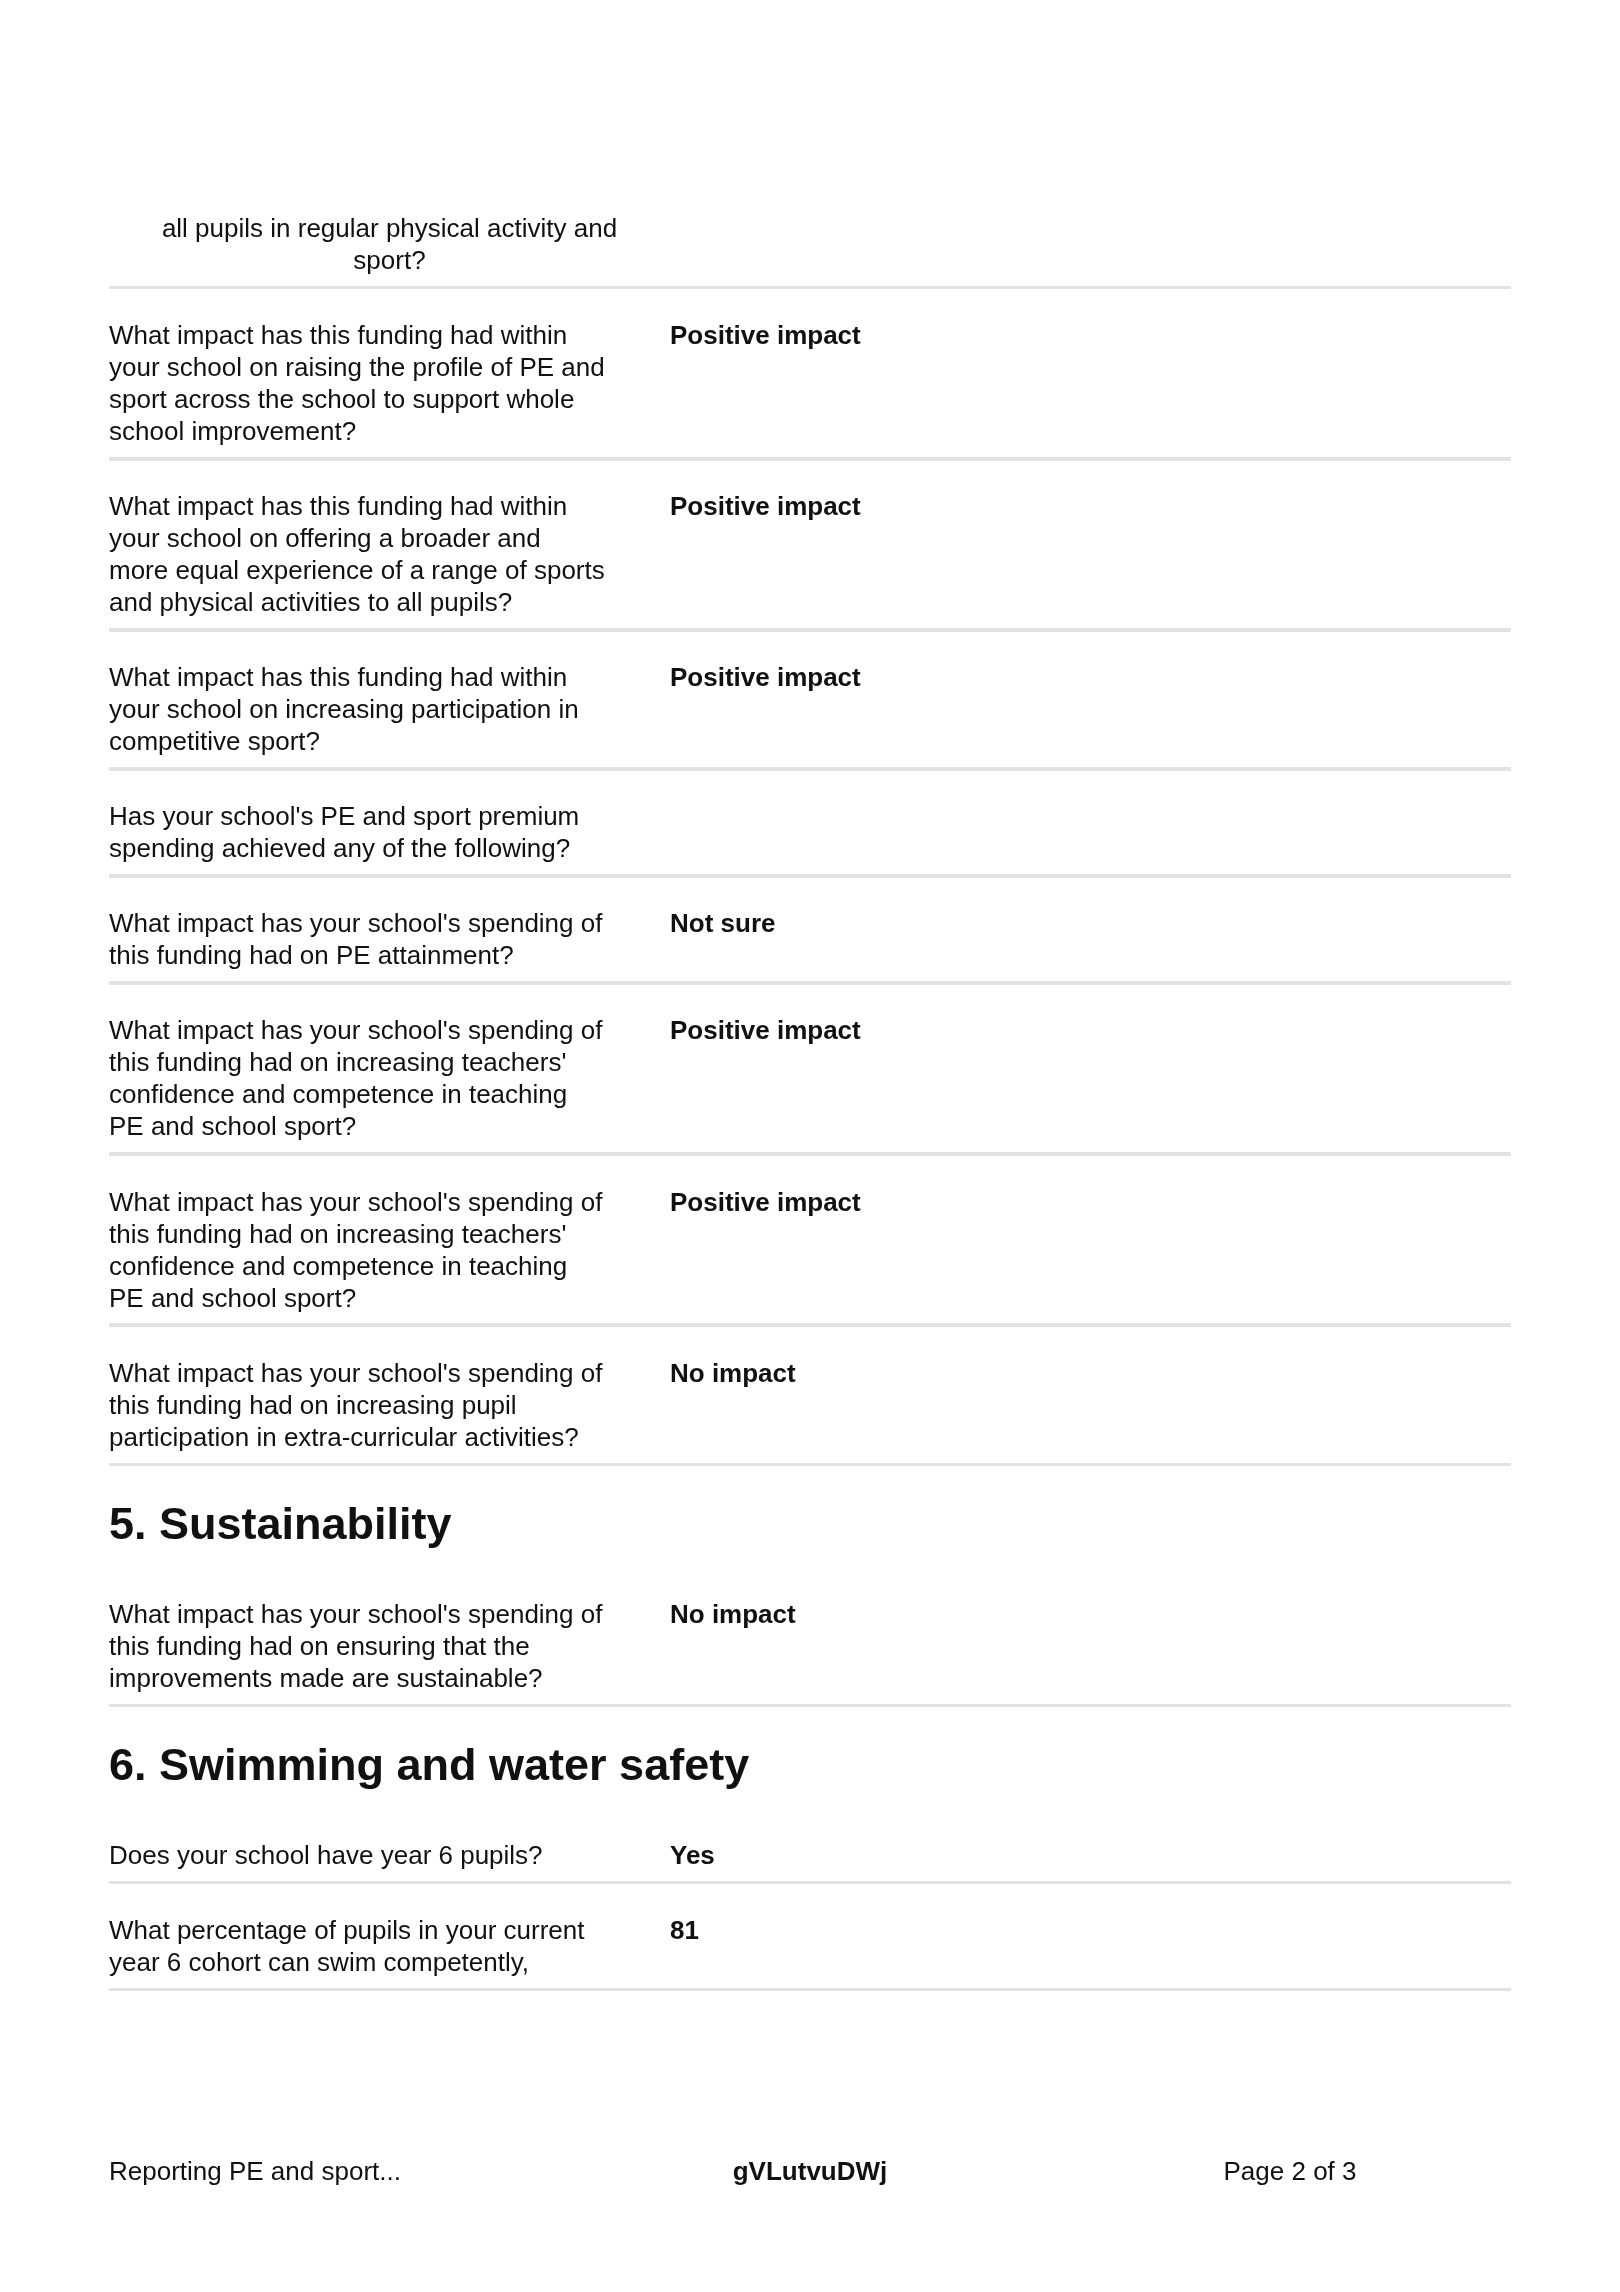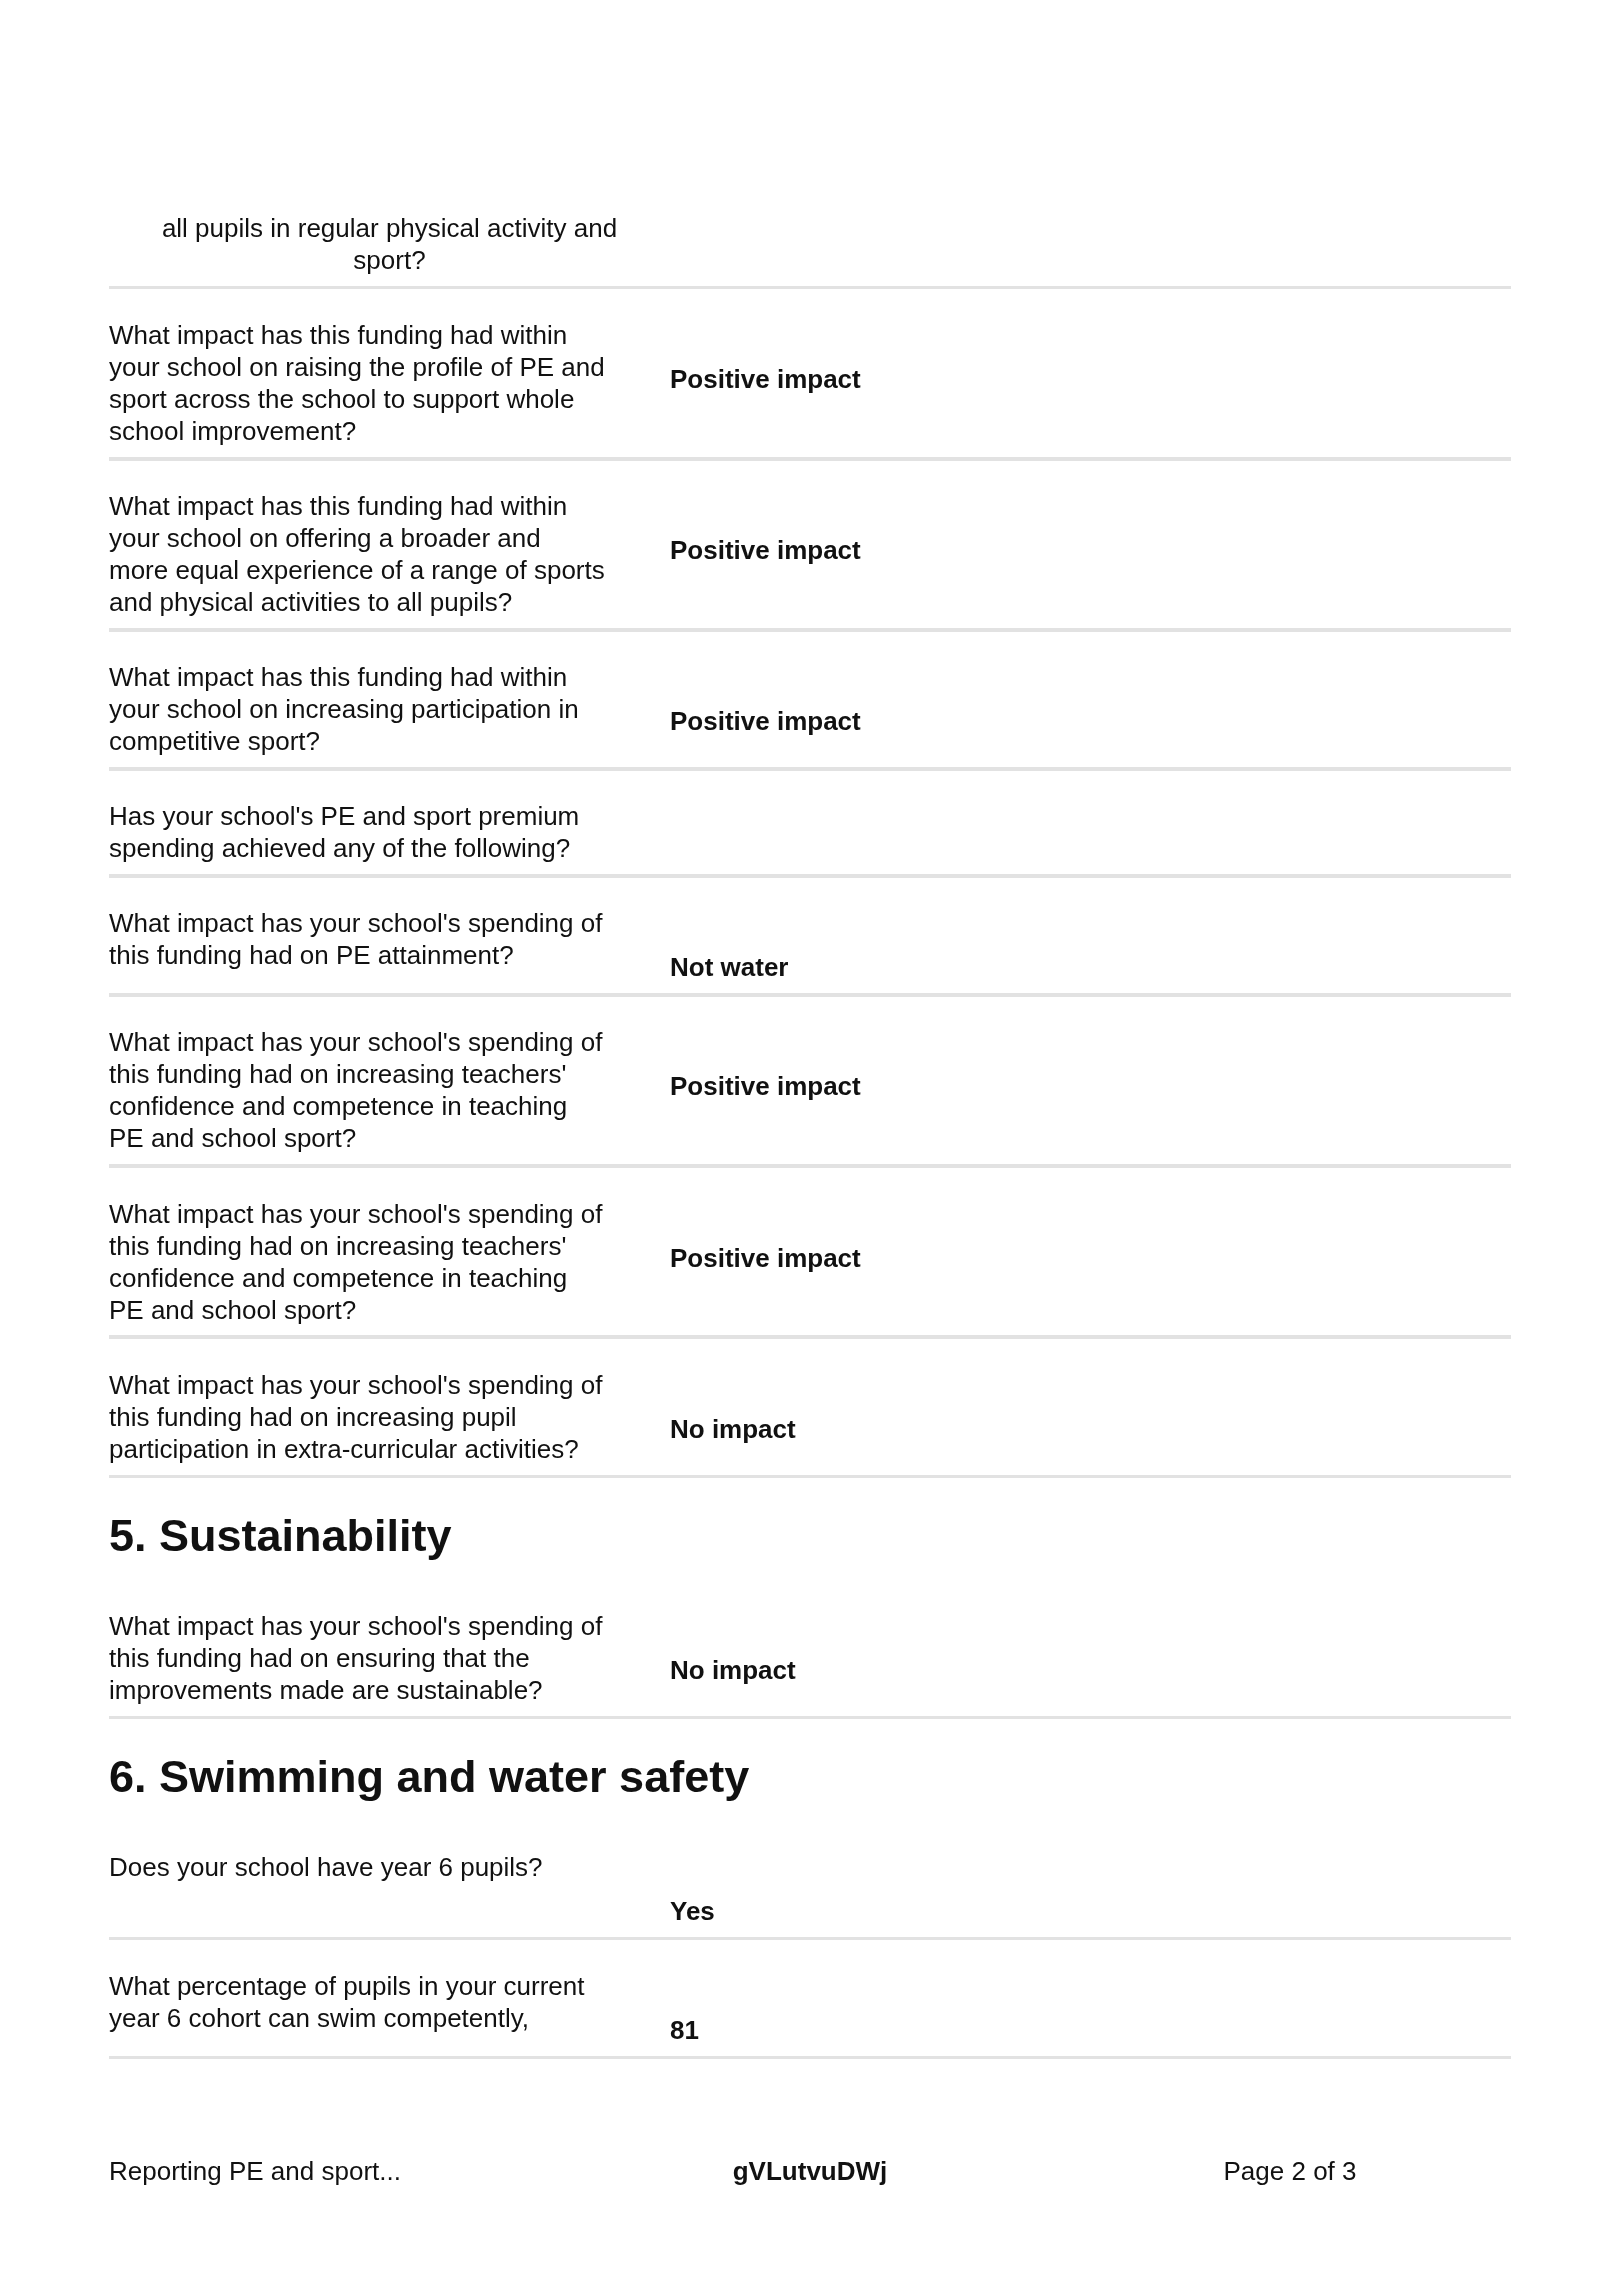--- a/index.html
+++ b/index.html
@@ -34,21 +34,20 @@
     line-height: 32px;
     font-weight: 400;
     white-space: pre-line;
   }
   .a-text {
     flex: 1;
     font-size: 26px;
     line-height: 32px;
     font-weight: 700;
     white-space: pre-line;
-    margin-top: 44px;
   }
   .divider {
     height: 3.6px;
     background: #e2e2e2;
   }
   .section-heading {
     margin: 32px 0 18px 0;
     font-size: 45px;
     line-height: 52px;
     font-weight: 700;
@@ -110,21 +109,21 @@
 
   <div class="qa-row">
     <div class="q-text">Has your school's PE and sport premium
 spending achieved any of the following?</div>
   </div>
   <div class="divider"></div>
 
   <div class="qa-row">
     <div class="q-text">What impact has your school's spending of
 this funding had on PE attainment?</div>
-    <div class="a-text">Not water</div>
+    <div class="a-text">Not sure</div>
   </div>
   <div class="divider"></div>
 
   <div class="qa-row">
     <div class="q-text">What impact has your school's spending of
 this funding had on increasing teachers'
 confidence and competence in teaching
 PE and school sport?</div>
     <div class="a-text">Positive impact</div>
   </div>

